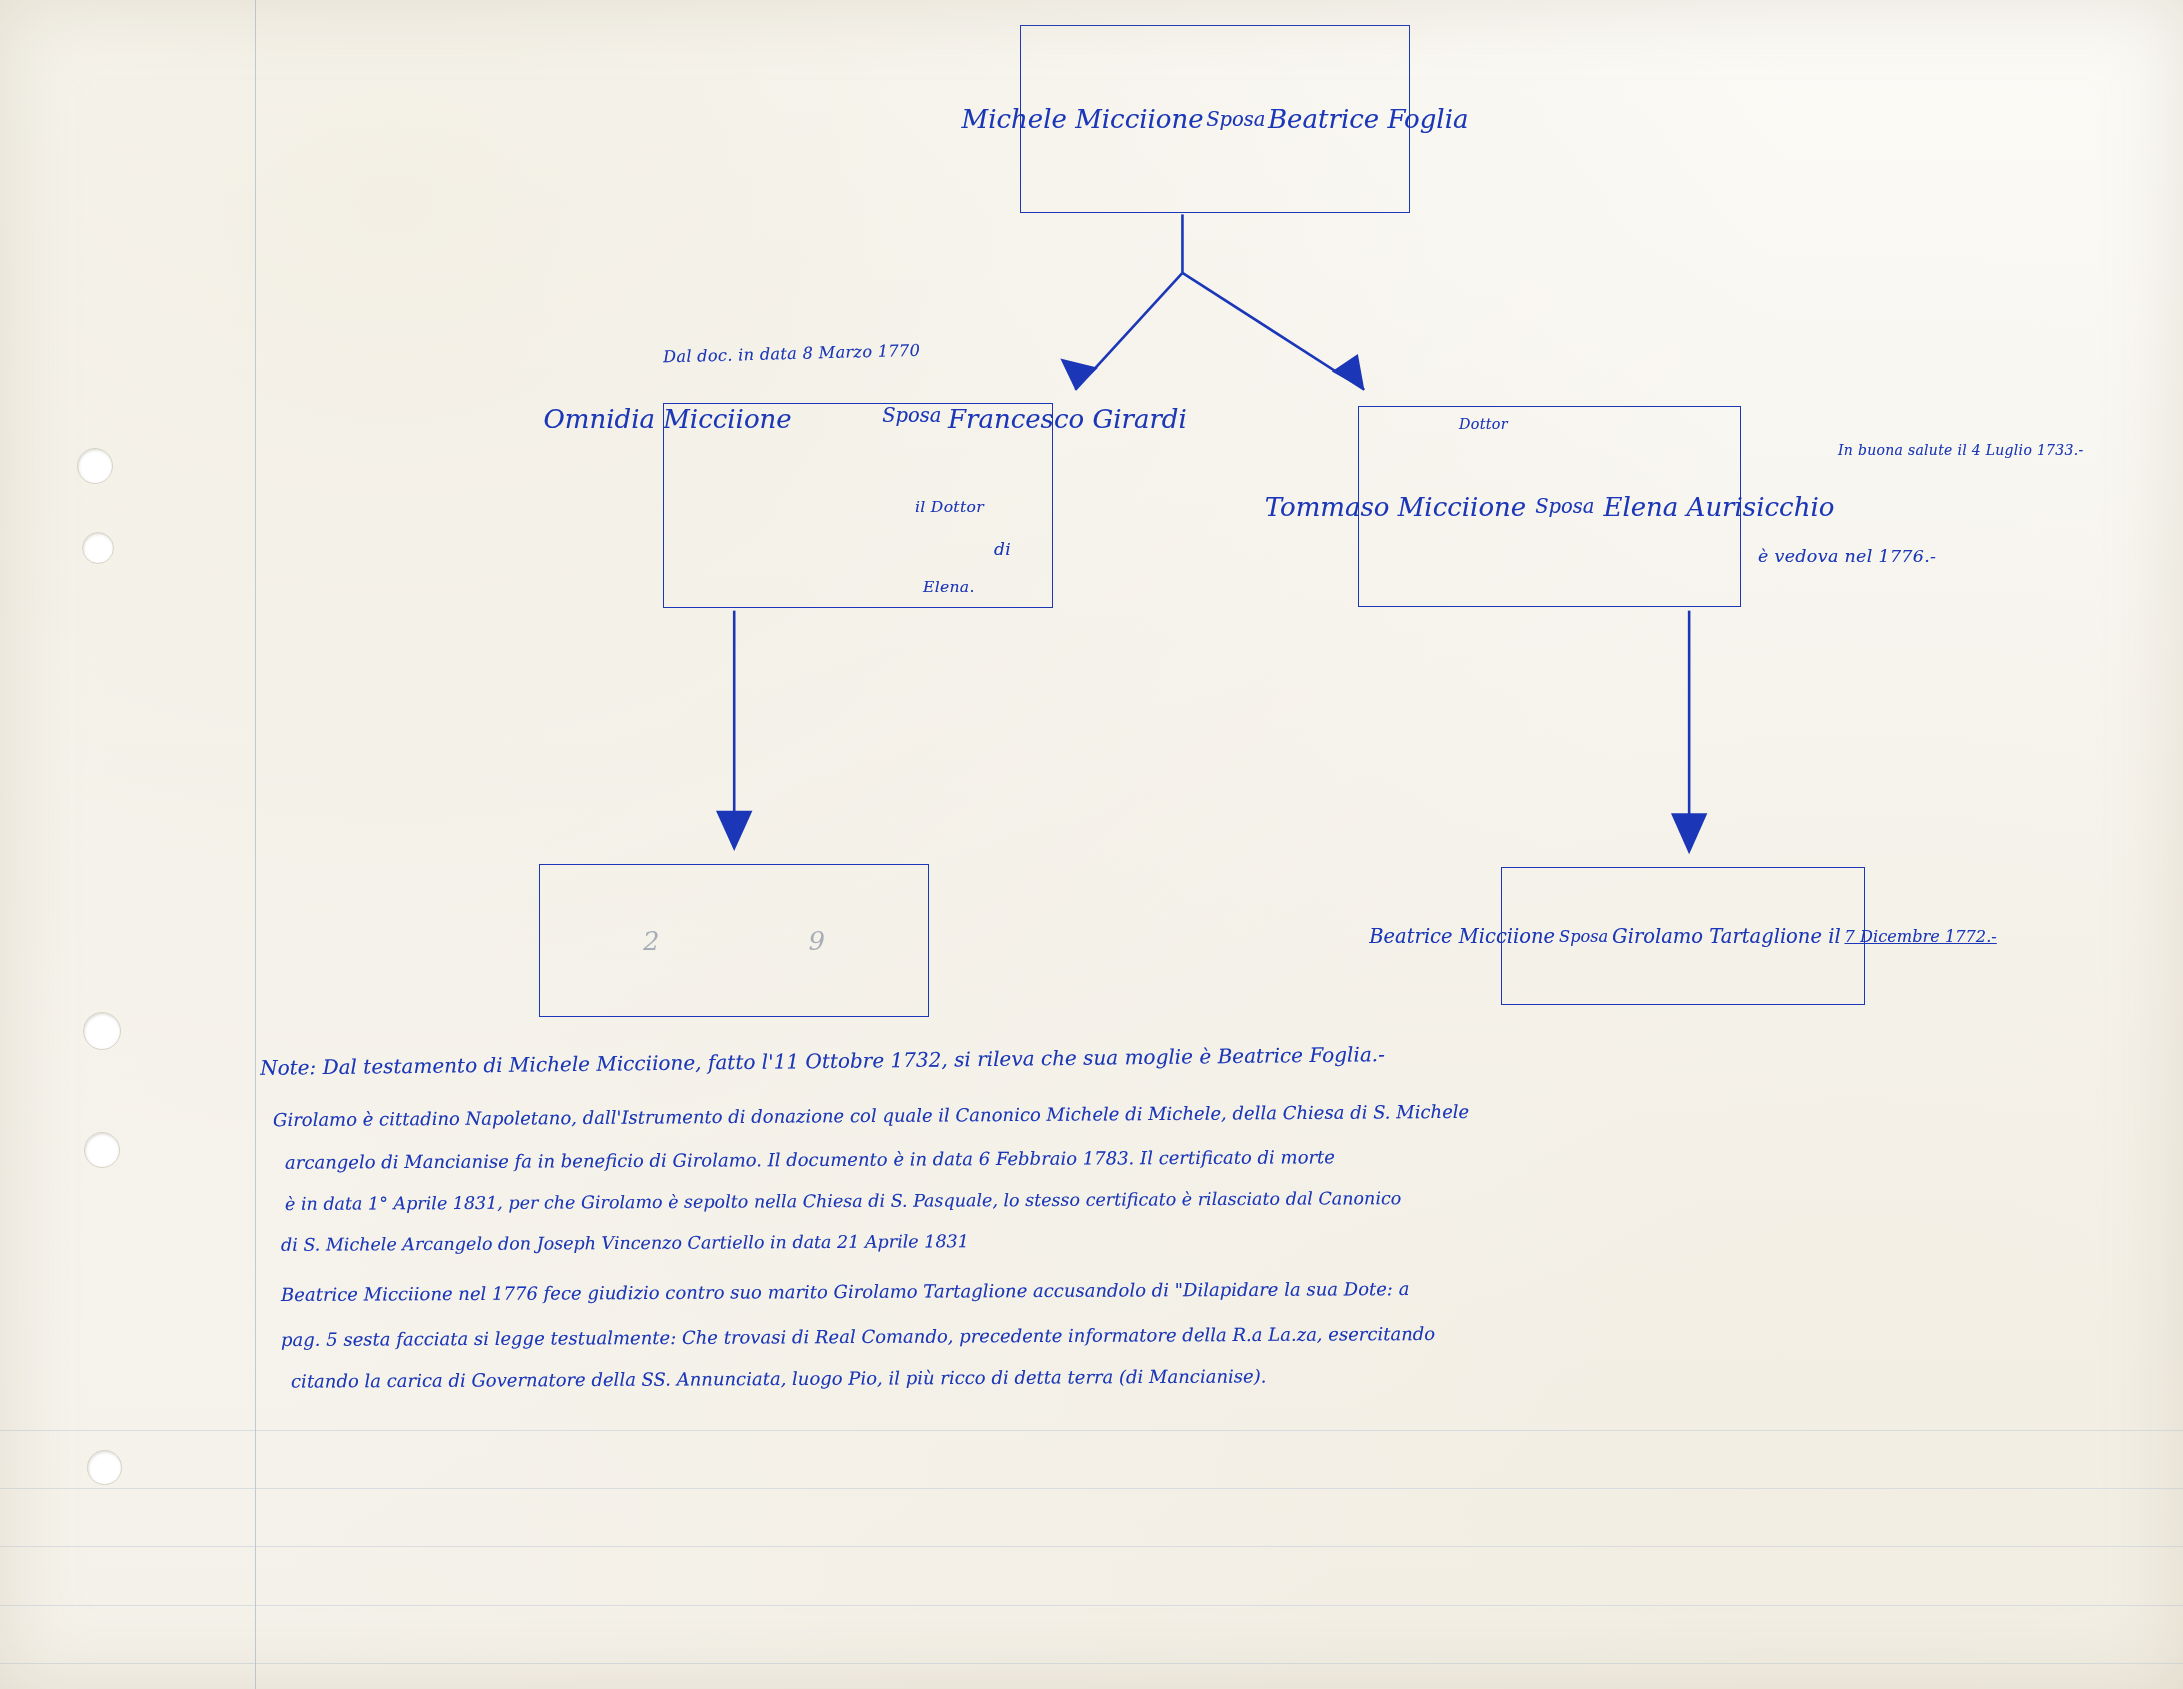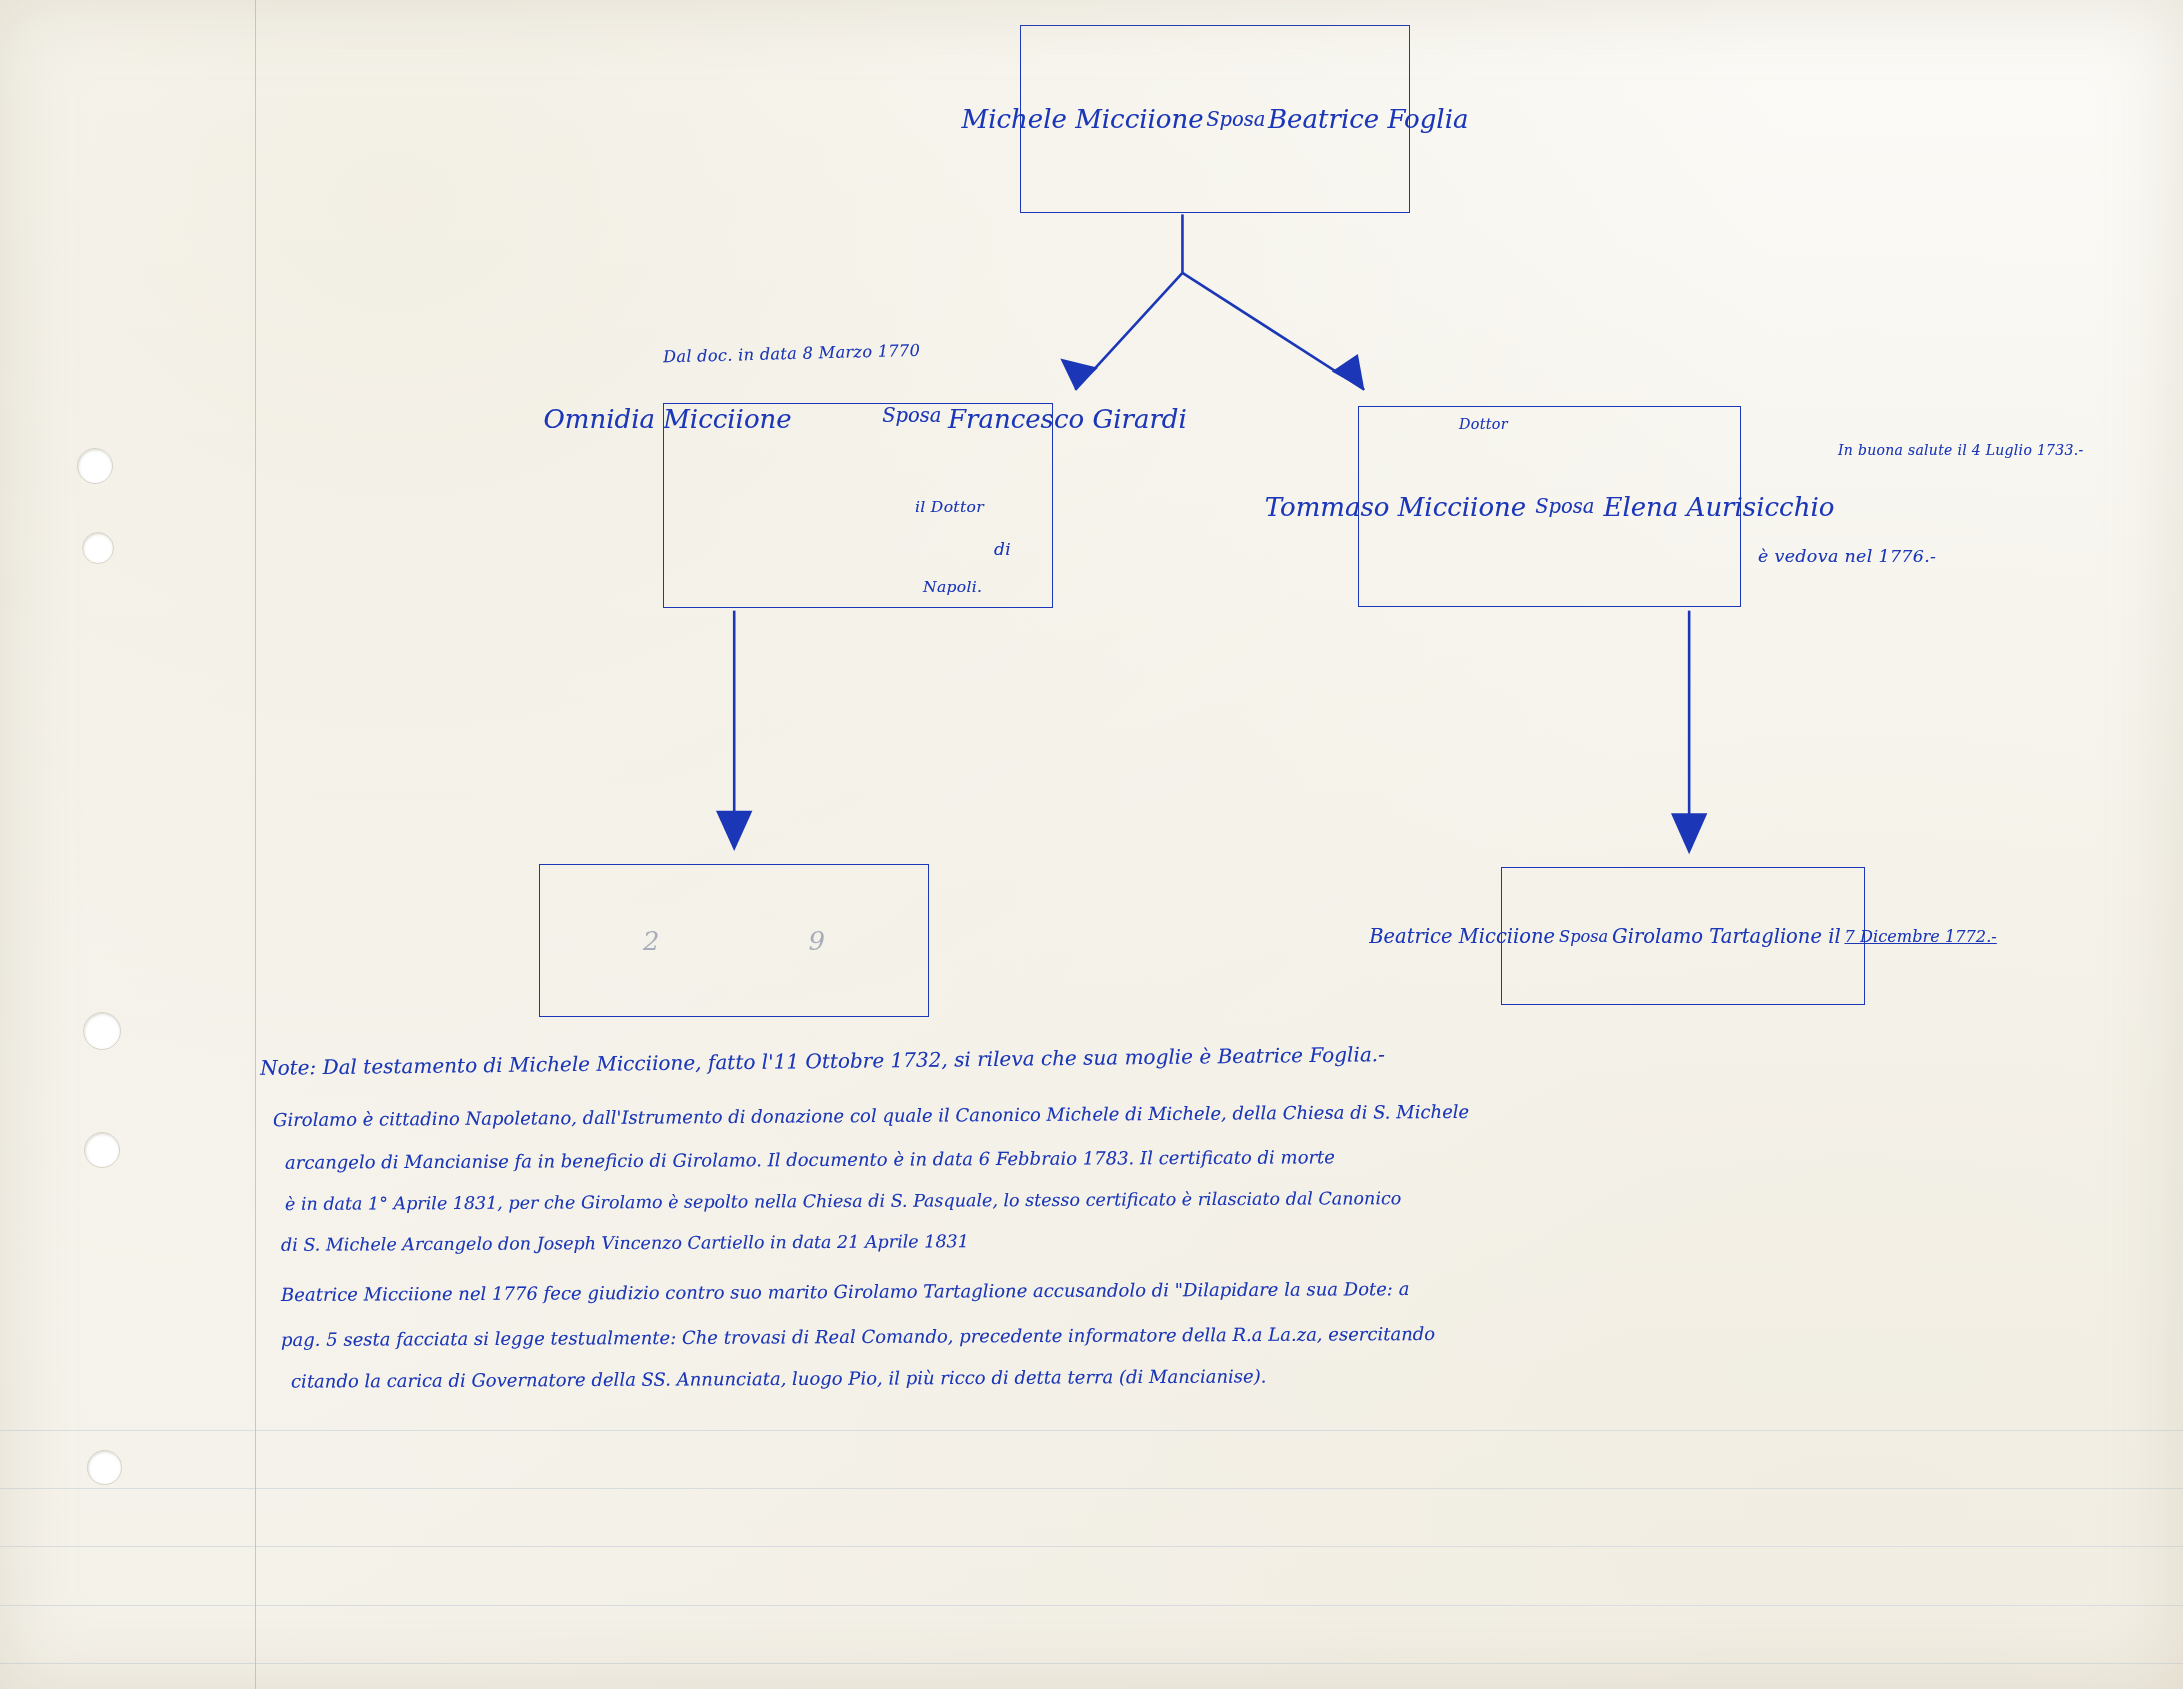--- a/index.html
+++ b/index.html
@@ -169,21 +169,21 @@
 
   <div class="node-box" style="left:663px; top:403px; width:390px; height:205px;">
     <div class="node-inner" style="align-items:flex-start; padding-left:14.3px; gap:6.5px;">
       <div class="node-line l-big">Omnidia Micciione</div>
       <div class="node-line l-mid" style="margin-left:84px;">Sposa</div>
       <div class="node-line l-big">Francesco Girardi</div>
     </div>
   </div>
   <div class="hand" style="left:915px; top:498px; font-size:15.6px;">il Dottor</div>
   <div class="hand" style="left:994px; top:539px; font-size:17px;font-style:italic;">di</div>
-  <div class="hand" style="left:923px; top:578px; font-size:15.6px;">Napoli.</div>
+  <div class="hand" style="left:923px; top:578px; font-size:15.6px;">Elena.</div>
 
   <div class="node-box" style="left:1358px; top:406px; width:383px; height:201px;">
     <div class="node-inner" style="gap:9px;align-items:center;">
       <div class="node-line l-big">Tommaso Micciione</div>
       <div class="node-line l-mid">Sposa</div>
       <div class="node-line l-big">Elena Aurisicchio</div>
     </div>
   </div>
   <div class="hand" style="left:1417px; top:416px; font-size:14.3px;margin-left:42px;">Dottor</div>
   <div class="hand" style="left:1838px; top:442px; font-size:14px;">In buona salute il 4 Luglio 1733.-</div>

